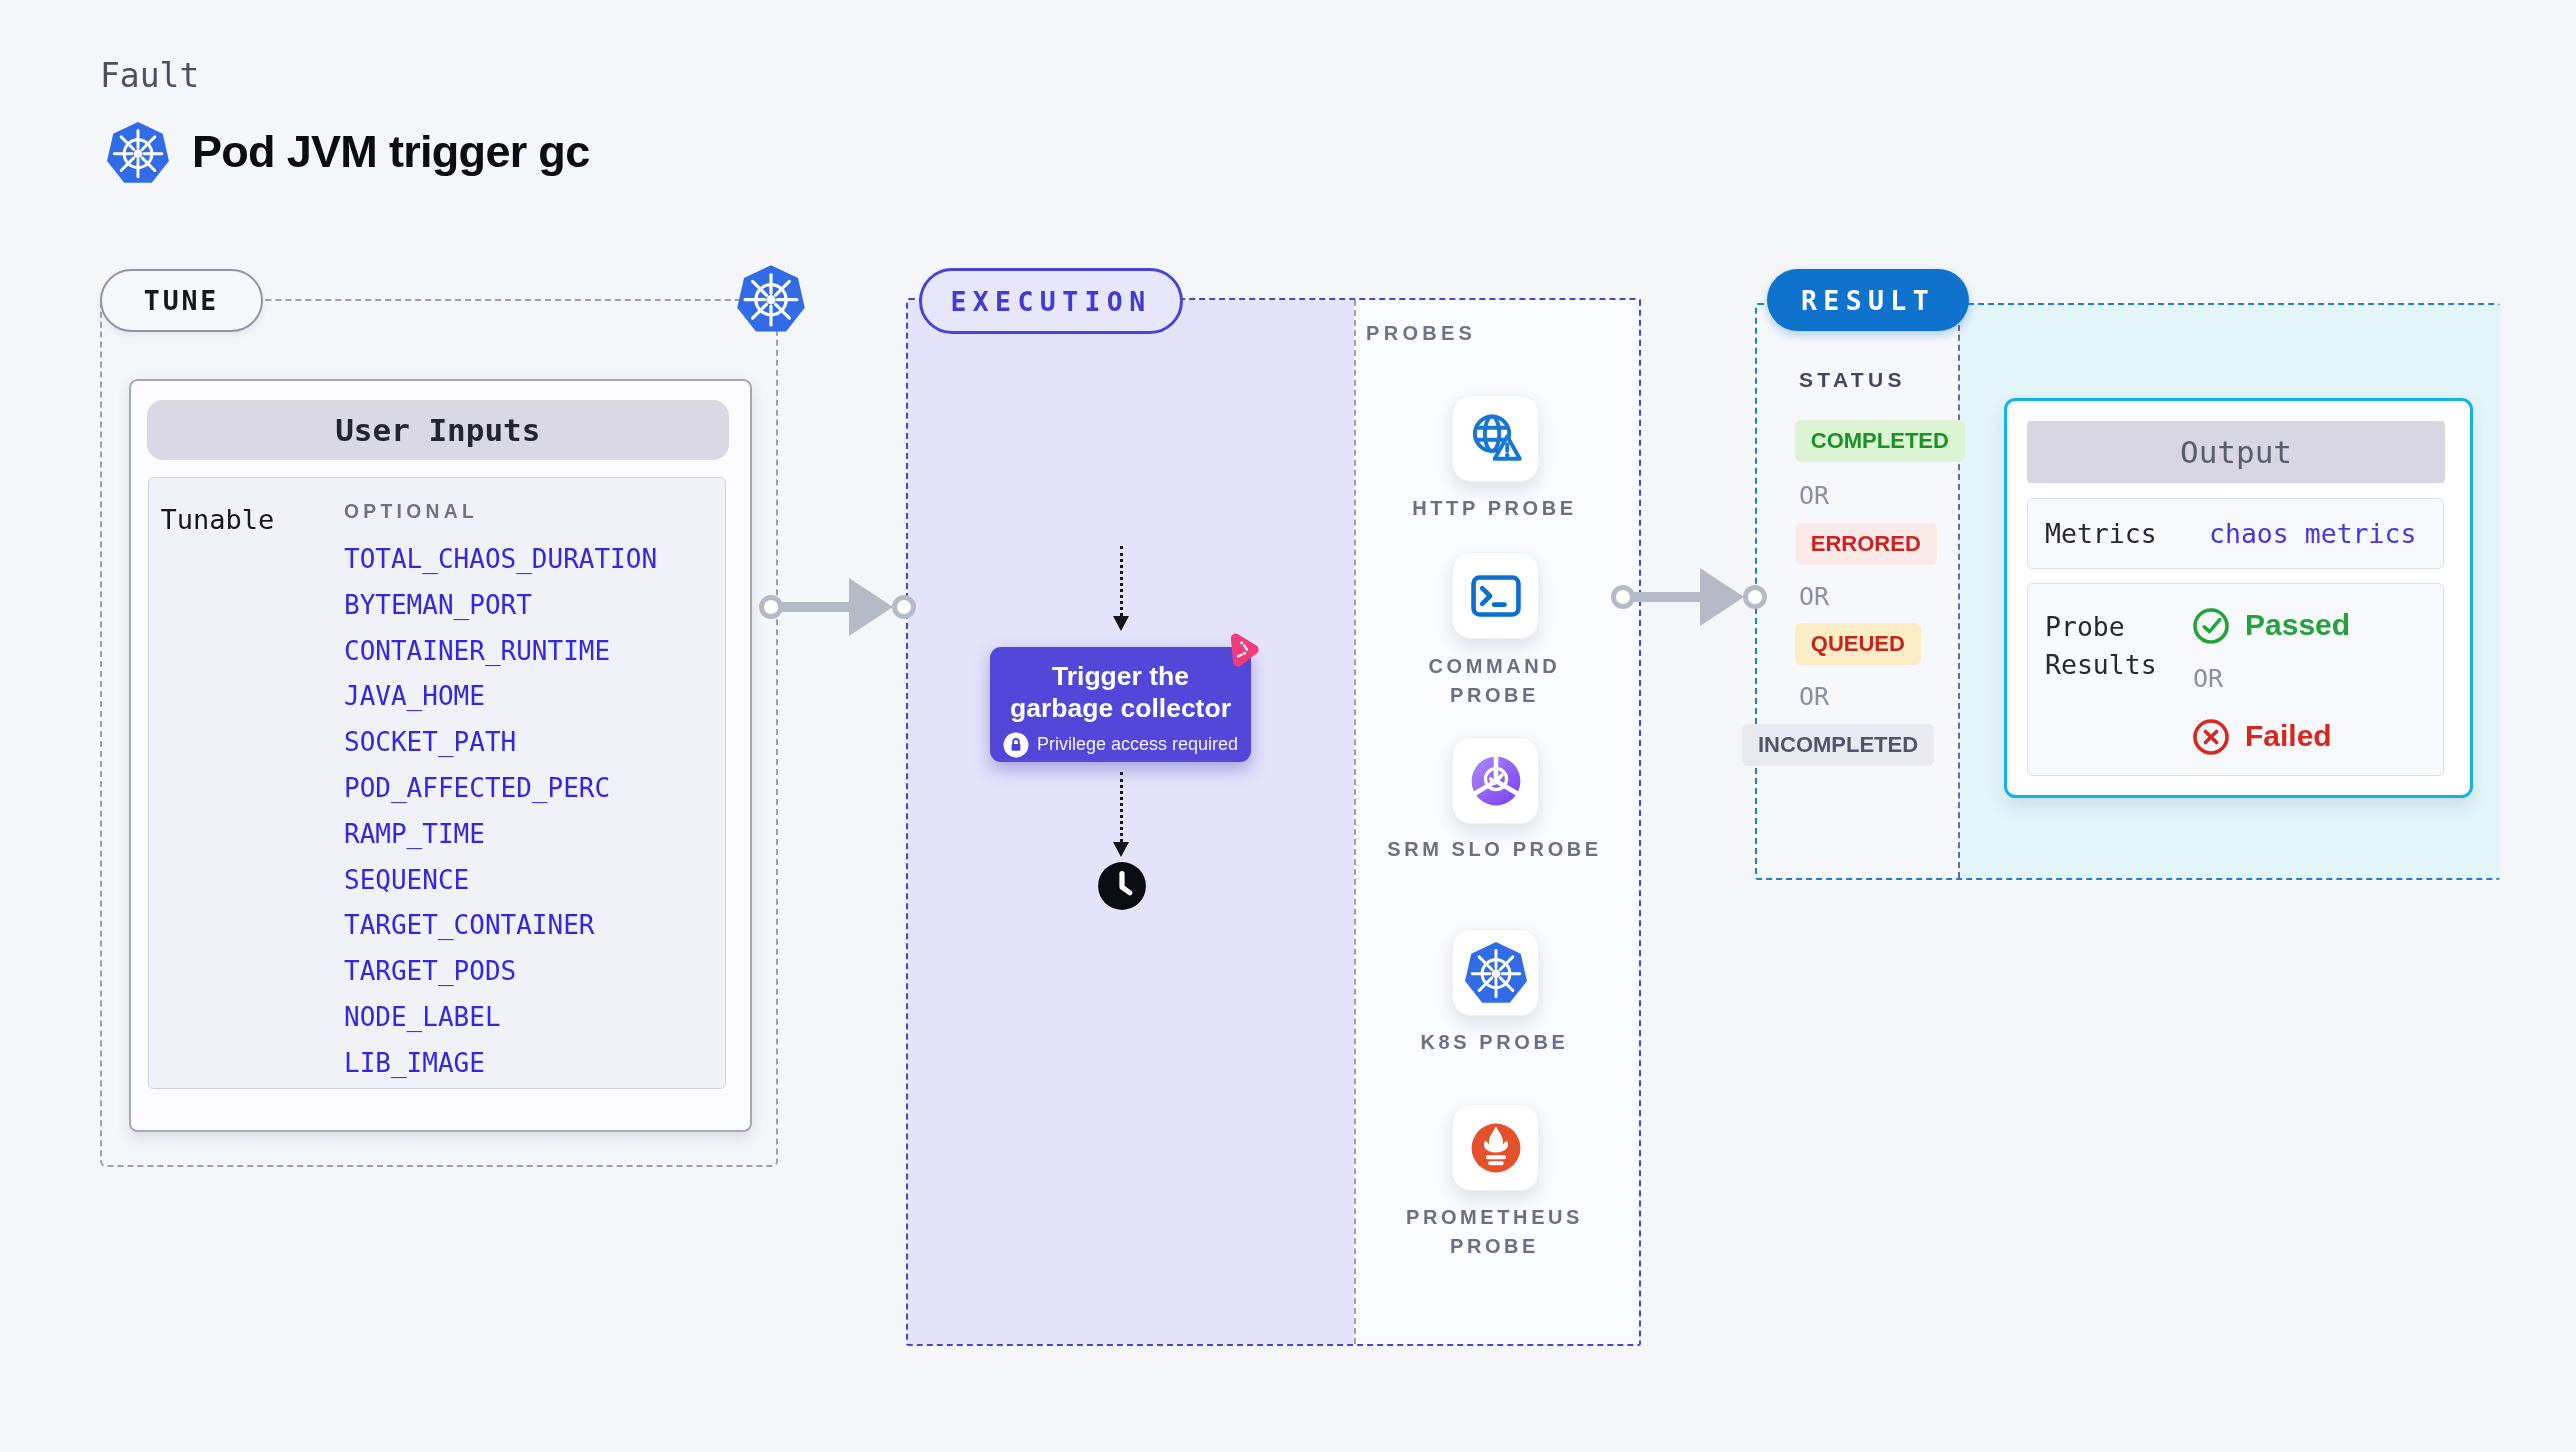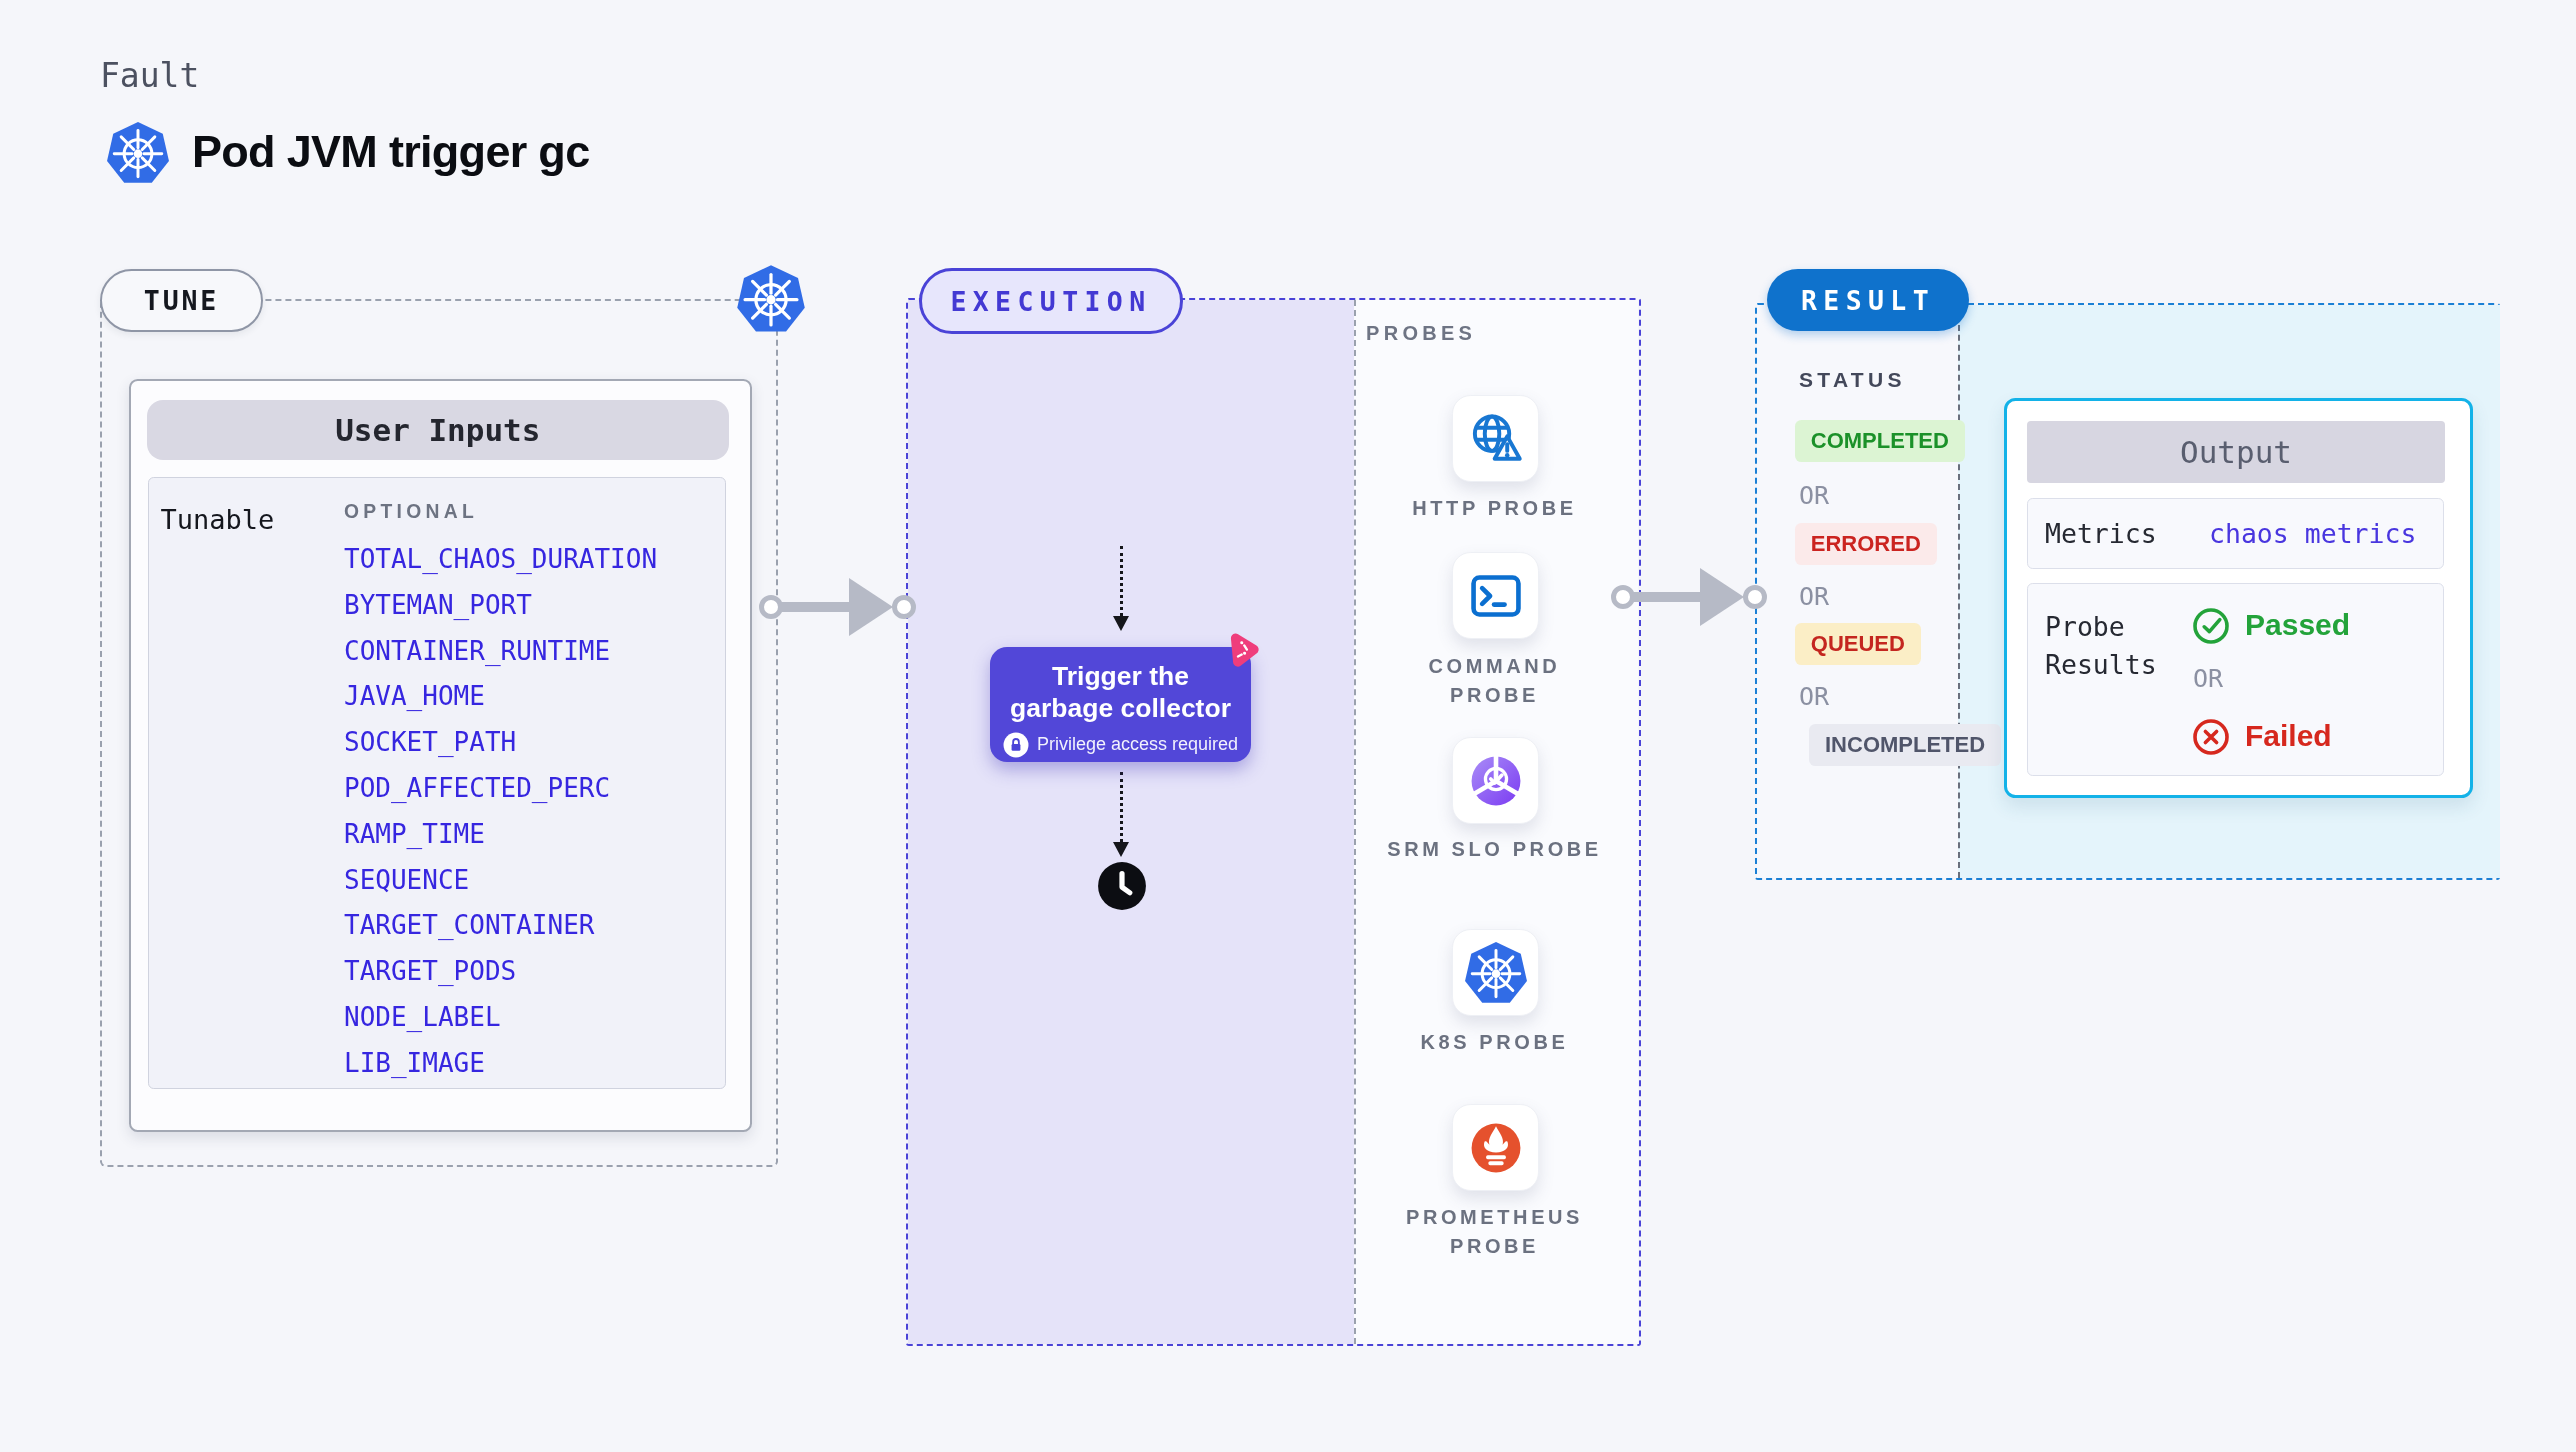--- a/index.html
+++ b/index.html
@@ -41,21 +41,21 @@
 
   
   .exec-box{left:906px;top:298px;width:731px;height:1044px;border:2.9px dashed #4a43d7;border-radius:2.9px;}
   .exec-fill{position:absolute;left:0;top:0;width:446px;height:100%;background:#e5e3f9;}
   .probes-fill{position:absolute;left:446px;top:0;width:282px;height:100%;background:#fafbfe;border-left:2.1px dashed #9aa1ae;}
   .exec-badge{left:919px;top:268px;width:258px;height:60px;background:#e7e6fc;border:3.6px solid #4a43d7;
               font-size:26.5px;font-weight:700;color:#4339d3;letter-spacing:6.4px;}
   .derive-text{left:992px;top:473px;width:265px;text-align:center;font-size:29px;font-weight:700;color:#0a0c11;line-height:1.2;}
   .dotted-line{width:0;border-left:3.6px dotted #15161b;}
   .dotted-head{width:0;height:0;border-left:8.6px solid transparent;border-right:8.6px solid transparent;border-top:15.8px solid #15161b;}
-  .trigger-btn{left:990px;top:647px;width:261px;height:115px;background:#5247d8;border-radius:17px;
+  .trigger-btn{left:990px;top:647px;width:261px;height:115px;background:#5247d8;border-radius:11px;
                box-shadow:0 7.2px 17px rgba(60,50,180,.35);display:flex;flex-direction:column;align-items:center;z-index:3;}
   .trigger-label{margin-top:13px;width:236px;text-align:center;font-size:26.5px;font-weight:700;color:#fff;line-height:1.22;}
   .privilege-row{margin-top:7.2px;display:flex;align-items:center;gap:7.9px;}
   .privilege-label{font-size:18px;color:#f2f2fd;}
   .pink-glyph{left:1222px;top:628px;width:39px;height:42px;z-index:4;transform:rotate(6deg);}
   .clock-icon{left:1096px;top:860px;width:52px;height:52px;}
   .wait-text{left:1014px;top:920px;width:215px;text-align:center;font-size:29px;font-weight:700;color:#0a0c11;line-height:1.2;}
 
   .probes-title{left:1366px;top:322px;font-size:20px;font-weight:600;letter-spacing:4.3px;color:#6e7484;}
   .probe-card{width:85px;height:85px;background:#fff;border:0.7px solid #eef0f5;border-radius:18.6px;
@@ -268,21 +268,21 @@
   </div>
   <div class="abs pill result-badge mono">RESULT</div>
 
   <span class="abs status-label">STATUS</span>
   <span class="abs status-badge b-completed" style="left:1795px;top:420px;">COMPLETED</span>
   <span class="abs or-label mono" style="left:1799px;top:481px;">OR</span>
   <span class="abs status-badge b-errored" style="left:1795px;top:523px;">ERRORED</span>
   <span class="abs or-label mono" style="left:1799px;top:582px;">OR</span>
   <span class="abs status-badge b-queued" style="left:1795px;top:623px;">QUEUED</span>
   <span class="abs or-label mono" style="left:1799px;top:682px;">OR</span>
-  <span class="abs status-badge b-incompleted" style="left:1809px;top:724px;padding-left:16px;">INCOMPLETED</span>
+  <span class="abs status-badge b-incompleted" style="left:1742px;top:724px;padding-left:16px;">INCOMPLETED</span>
 
   <div class="abs output-card">
     <div class="abs output-header mono">Output</div>
     <div class="abs metrics-row">
       <span class="abs metrics-label mono">Metrics</span>
       <span class="abs metrics-value mono">chaos metrics</span>
     </div>
     <div class="abs results-row">
       <span class="abs pr-label mono">Probe Results</span>
       <svg class="pr-icon" style="left:163px;top:22px;" viewBox="0 0 100 100">

